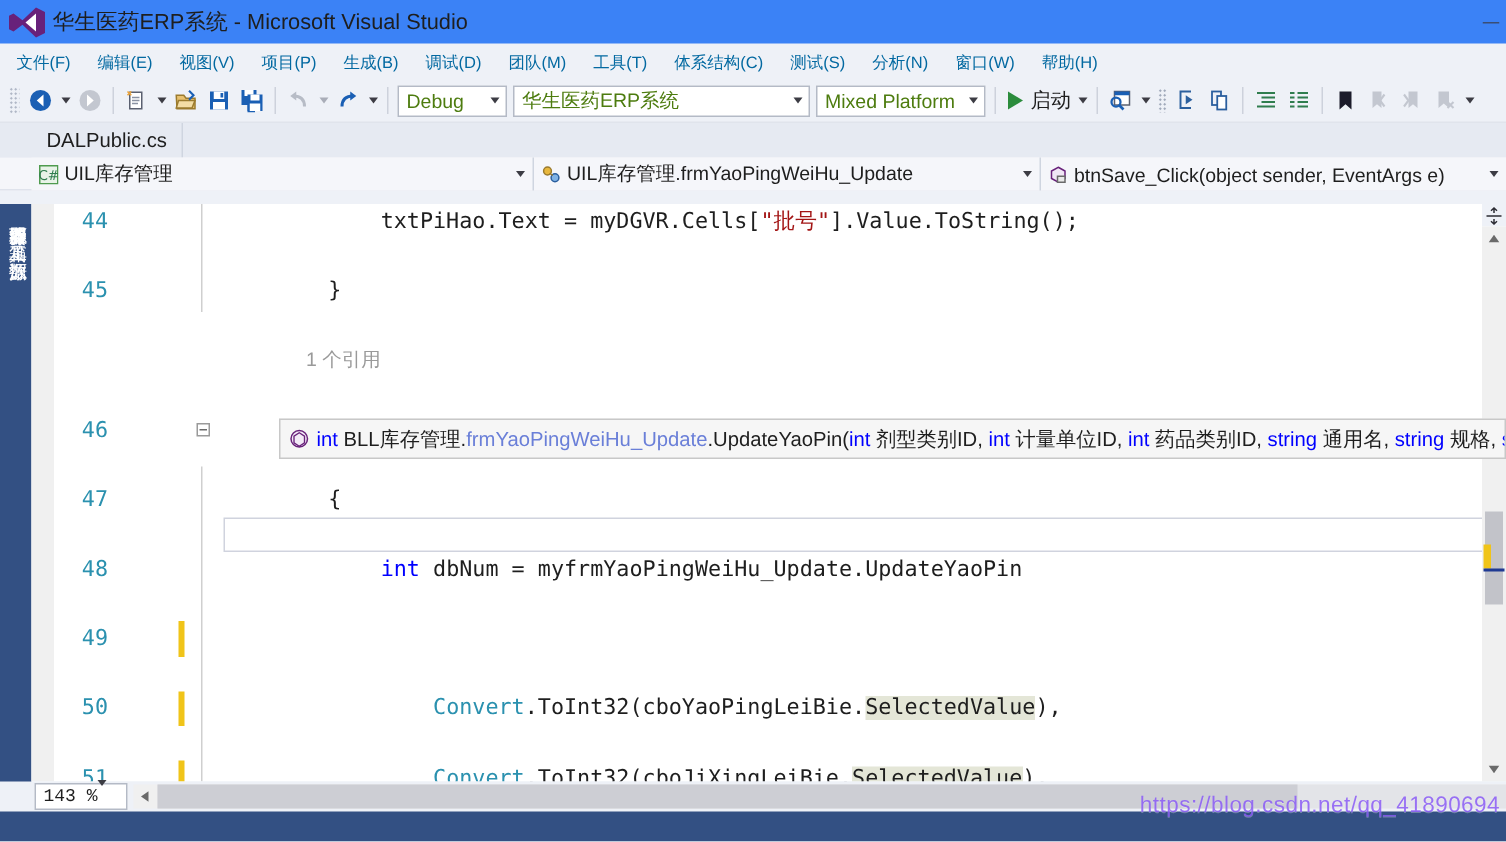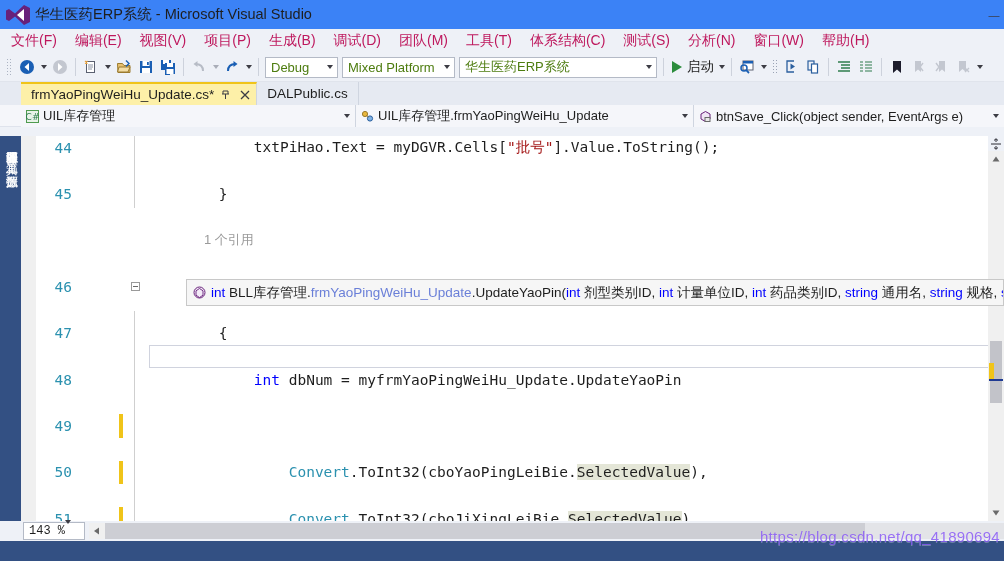--- a/index.html
+++ b/index.html
@@ -50,22 +50,22 @@
 
   
   .menubar {
     height: 24px;
     background: #eef1f7;
     display: flex;
     align-items: center;
     padding-left: 2px;
   }
   .menu-item {
-    font-size: 14px;
-    color: #be185d;
+    font-size: 11px;
+    color: #0369a1;
     padding: 2px 9px 2px 9px;
     white-space: nowrap;
     cursor: default;
   }
 
   
   .toolbar {
     height: 29px;
     background: #eef1f7;
     display: flex;
@@ -545,34 +545,34 @@
 
     <div class="tb-sep"></div>
 
     <div class="combo" style="width:73px">
       <span>Debug</span>
       <span class="cb-caret">
           <i class="caret-dn"></i>
         </span>
     </div>
 
+    <div class="combo" style="width:198px">
+      <span>华生医药ERP系统</span>
+      <span class="cb-caret">
+          <i class="caret-dn"></i>
+        </span>
+    </div>
+
     <div class="combo" style="width:113px">
       <span>Mixed Platform</span>
       <span class="cb-caret">
           <i class="caret-dn"></i>
         </span>
     </div>
 
-    <div class="combo" style="width:198px">
-      <span>华生医药ERP系统</span>
-      <span class="cb-caret">
-          <i class="caret-dn"></i>
-        </span>
-    </div>
-
     <div class="tb-sep"></div>
 
     <div class="run-btn">
       <i class="play-tri"></i>
       <span>启动</span>
     </div>
     <div class="tb-caret">
         <i class="caret-dn"></i>
       </div>
 
@@ -643,33 +643,20 @@
         <path d="M4 2h7v11l-3.5-3L4 13z" fill="#c3c7d0"></path>
         <path d="M10 9 l4 4 M14 9 l-4 4" stroke="#c3c7d0" stroke-width="1.4"></path>
       </svg>
     </div>
     <div class="overflow-btn">
       <i class="caret-dn"></i>
     </div>
   </div>
 
   <div class="tabstrip">
-    <div class="tab active">
-      <span>frmYaoPingWeiHu_Update.cs*</span>
-      <span class="pin-ic">
-        <svg width="11" height="11" viewBox="0 0 11 11">
-          <path d="M2 5h7 M5.5 5v5 M3 2h5 M3 2v3 M8 2v3" stroke="#3c3c44" stroke-width="1" fill="none"></path>
-        </svg>
-      </span>
-      <span class="close-ic">
-        <svg width="10" height="10" viewBox="0 0 10 10">
-          <path d="M1 1 L9 9 M9 1 L1 9" stroke="#3c3c44" stroke-width="1.3"></path>
-        </svg>
-      </span>
-    </div>
     <div class="tab inactive">
       <span>DALPublic.cs</span>
     </div>
   </div>
 
   <div class="navbar">
     <div class="nav-combo" style="width:335px">
       <span class="ic-box">
         <svg width="13" height="13" viewBox="0 0 13 13">
           <rect x="0.5" y="0.5" width="12" height="12" fill="#e8f3e8" stroke="#4f9b4f"></rect>

